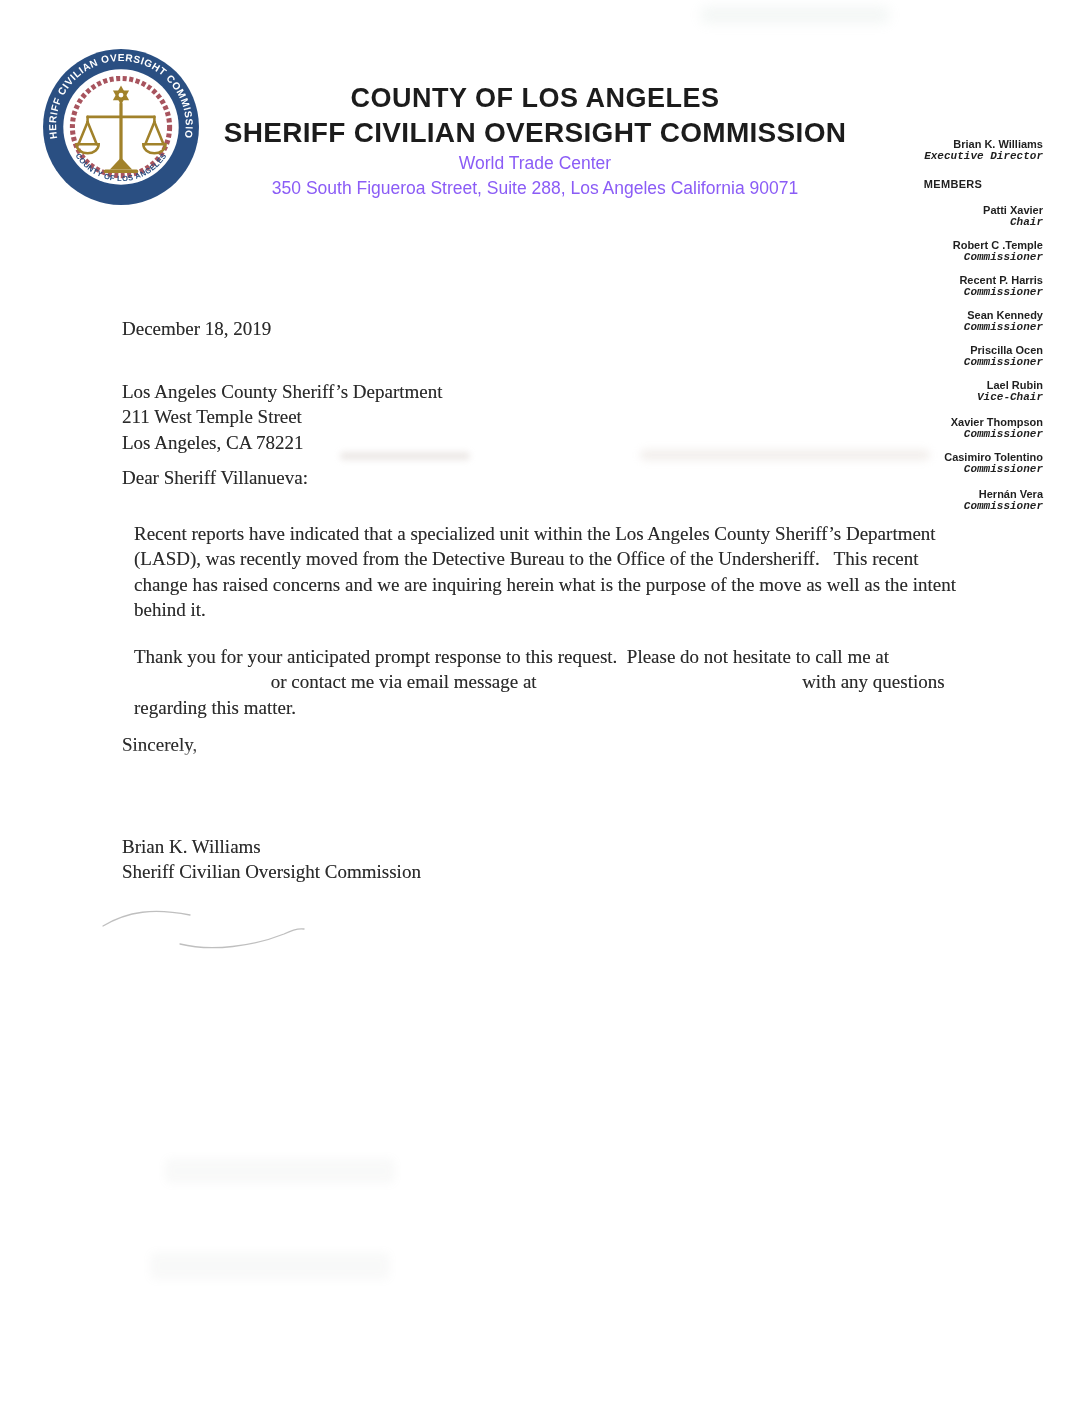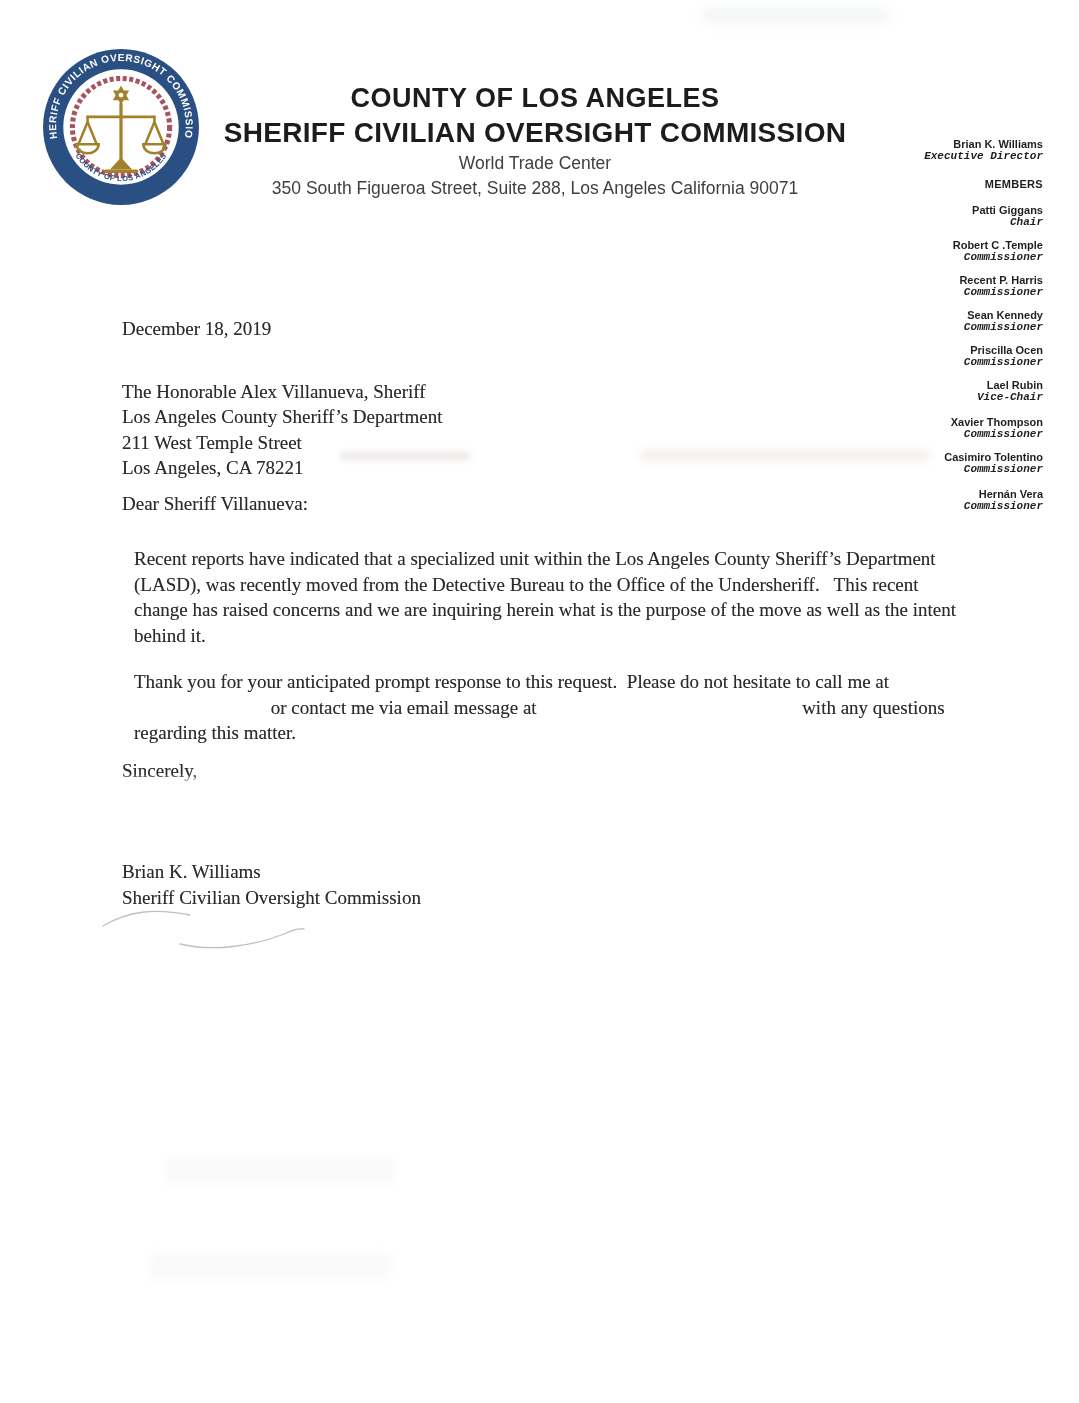--- a/index.html
+++ b/index.html
@@ -18,32 +18,32 @@
 
   
   .header-block {
     position:absolute; left:200px; top:82px; width:670px;
     text-align:center;
     font-family:"Liberation Sans", sans-serif;
     color:#1c1c1c;
   }
   .org-line1 { font-size:27px; font-weight:700; line-height:33px; letter-spacing:0.5px; }
   .org-line2 { font-size:28px; font-weight:700; line-height:35px; letter-spacing:0.3px; }
-  .org-sub   { font-size:17.5px; line-height:23px; color:#404040; margin-top:2px; }
+  .org-sub   { font-size:17.5px; line-height:23px; color:#8b5cf6; margin-top:2px; }
 
   
   .sidebar {
     position:absolute; right:36px; top:138px; width:180px;
     text-align:right;
     font-family:"Liberation Sans", sans-serif;
     color:#1f1f1f;
     font-size:11px; line-height:12px; font-weight:700;
   }
   .sb-title { font-style:italic;font-family:Liberation Mono, monospace; }
-  .sb-heading { margin-top:16px; margin-bottom:14px; letter-spacing:0.3px; }
+  .sb-heading { margin-top:16px; margin-bottom:14px; letter-spacing:0.3px;text-align:center; }
   .sb-entry { margin-bottom:11px; }
   .sb-entry.sp { margin-bottom:13px; }
 
   
   .letter {
     position:absolute; left:122px; top:316px; width:840px;
     font-size:19px; line-height:25.5px;
     color:#2b2b2b;
     text-shadow:0 0 0.3px rgba(70,70,70,0.5);
   }
@@ -131,21 +131,21 @@
   </div>
 
   <div class="sidebar">
     <div class="sb-entry">
       <div>Brian K. Williams</div>
       <div class="sb-title">Executive Director</div>
     </div>
     <div class="sb-heading">MEMBERS</div>
 
     <div class="sb-entry">
-      <div>Patti Giggans</div>
+      <div>Patti Xavier</div>
       <div class="sb-title">Chair</div>
     </div>
     <div class="sb-entry">
       <div>Robert C .Temple</div>
       <div class="sb-title">Commissioner</div>
     </div>
     <div class="sb-entry">
       <div>Recent P. Harris</div>
       <div class="sb-title">Commissioner</div>
     </div>
@@ -172,21 +172,20 @@
     <div class="sb-entry">
       <div>Hernán Vera</div>
       <div class="sb-title">Commissioner</div>
     </div>
   </div>
 
   <div class="letter">
     <div class="date">December 18, 2019</div>
 
     <div class="recipient">
-      <div>The Honorable Alex Villanueva, Sheriff</div>
       <div>Los Angeles County Sheriff’s Department</div>
       <div>211 West Temple Street</div>
       <div>Los Angeles, CA 78221</div>
     </div>
 
     <div class="salutation">Dear Sheriff Villanueva:</div>
 
     <p class="para p1">Recent reports have indicated that a specialized unit within the Los Angeles County Sheriff’s Department (LASD), was recently moved from the Detective Bureau to the Office of the Undersheriff.   This recent change has raised concerns and we are inquiring herein what is the purpose of the move as well as the intent behind it.</p>
 
     <p class="para p3"><span>Thank you for your anticipated prompt response to this request.  Please do not hesitate to call me at</span> <span class="gap gap-phone"></span> <span>or contact me via email message at</span> <span class="gap gap-email"></span> <span>with any questions regarding this matter.</span></p>

